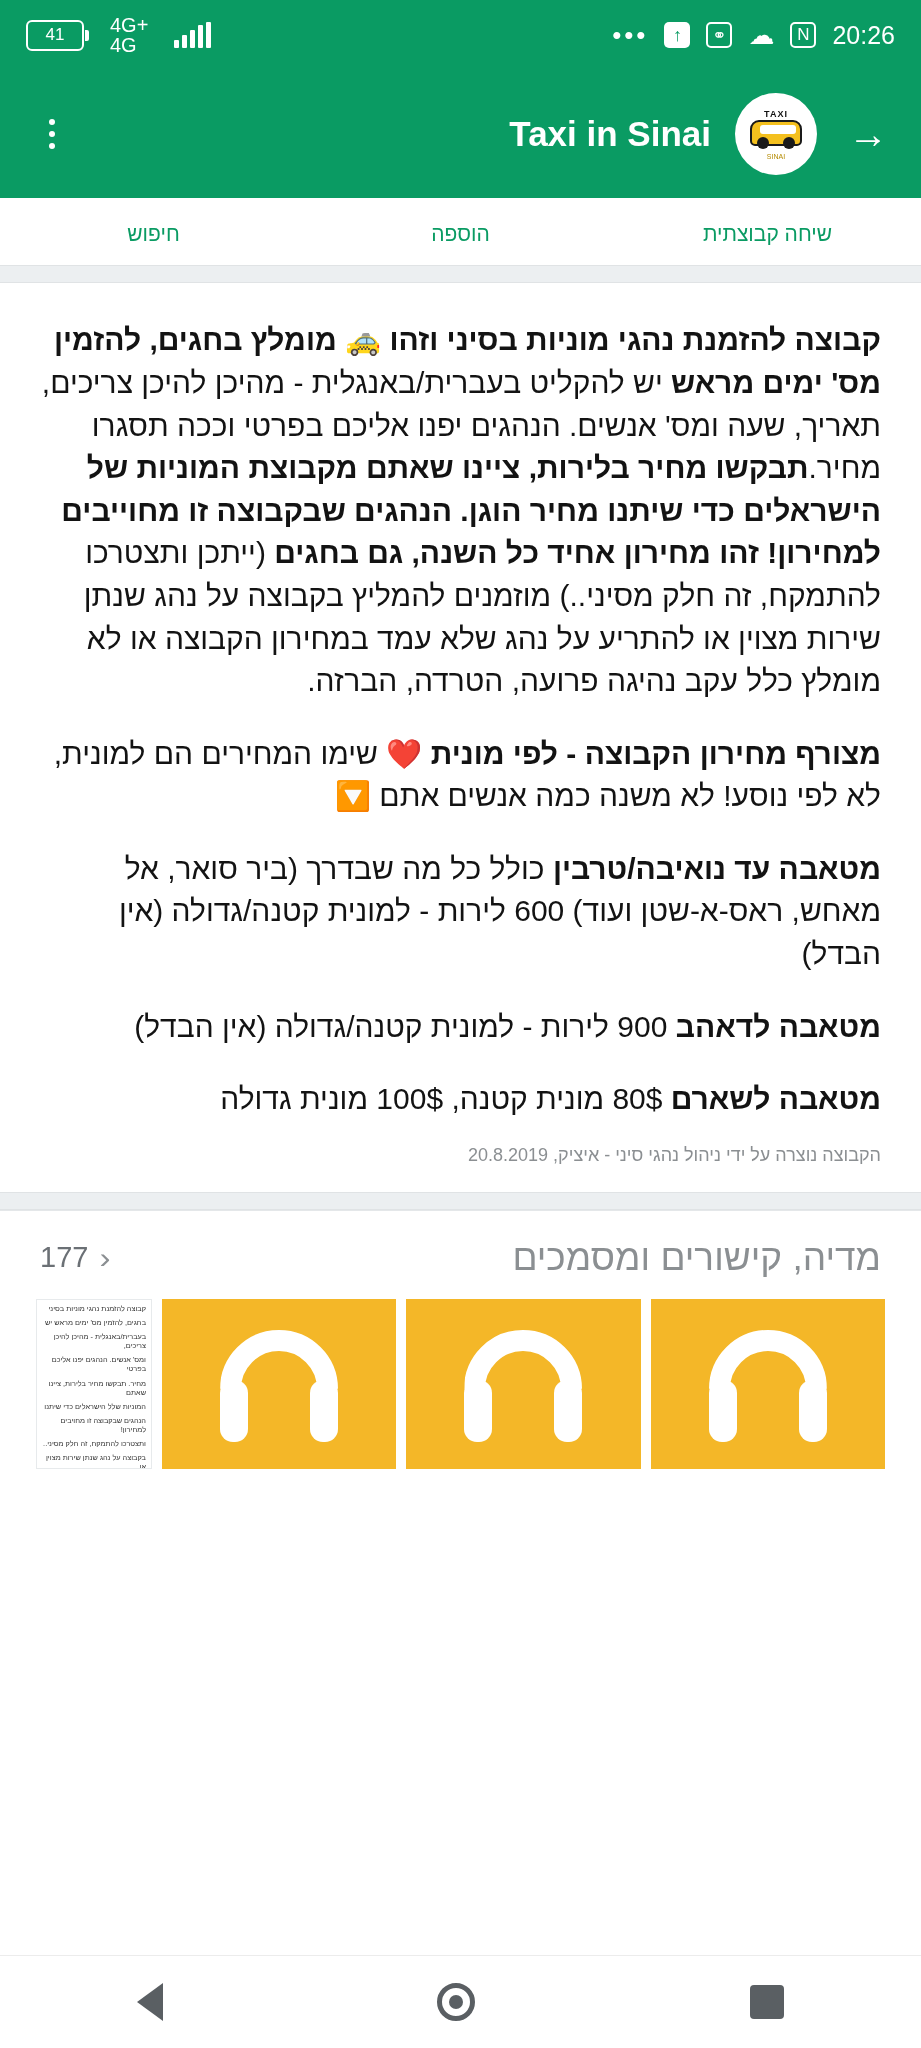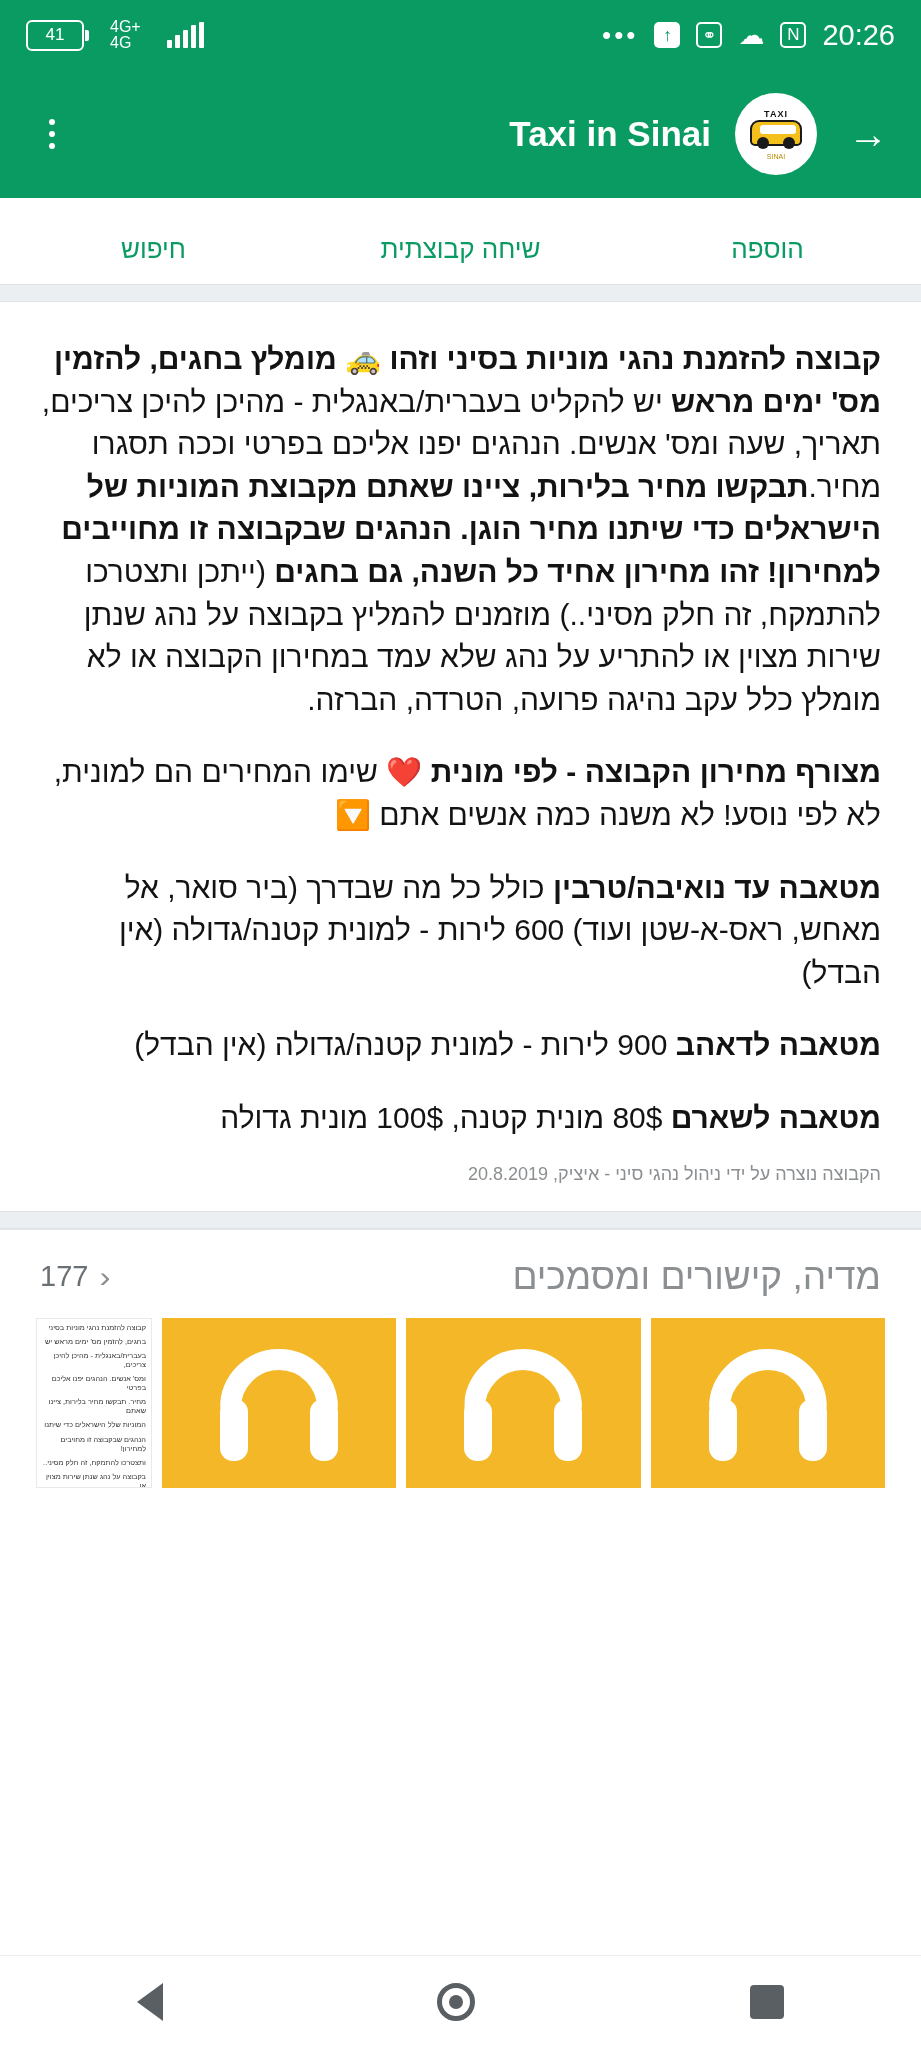--- a/index.html
+++ b/index.html
@@ -48,21 +48,21 @@
     content: "";
     position: absolute;
     right: -7px;
     top: 8px;
     width: 4px;
     height: 11px;
     background: #ffffff;
     border-radius: 0 2px 2px 0;
   }
   .net-label {
-    font-size: 16px;
+    font-size: 20px;
     line-height: 1.0;
     text-align: left;
   }
   .net-label div { display: block; }
   .bars {
     display: flex;
     align-items: flex-end;
     gap: 3px;
     height: 26px;
   }
@@ -104,21 +104,21 @@
     height: 26px;
     background: #ffffff;
     color: #0a9b63;
     border-radius: 5px;
     display: flex;
     align-items: center;
     justify-content: center;
     font-size: 18px;
     font-weight: bold;
   }
-  .clock { font-size: 29px; }
+  .clock { font-size: 25px; }
 
   
   .appbar {
     height: 128px;
     background: #0a9b63;
     display: flex;
     align-items: center;
     padding: 0 26px;
     box-sizing: border-box;
     color: #ffffff;
@@ -226,25 +226,24 @@
     justify-content: center;
     align-items: flex-start;
     padding: 22px 0 16px 0;
     gap: 0;
     border-bottom: 1px solid #ffffff;
   }
   .tab {
     flex: 1;
     text-align: center;
     color: #0a9b63;
-    font-size: 26px;
+    font-size: 21px;
     line-height: 1.35;
     padding: 0 8px;
     box-sizing: border-box;
-    margin-top: 12px;
   }
   .divider-strip {
     height: 16px;
     background: #eceff1;
     border-top: 1px solid #e0e3e5;
     border-bottom: 1px solid #e0e3e5;
   }
 
   
   .desc {
@@ -444,22 +443,22 @@
         <span class="taxi-wheel r"></span>
       </div>
       <div class="taxi-bottom">SINAI</div>
     </div>
   </div>
   <div class="arrow-right">→</div>
 </div>
 
 <div class="tabs">
   <div class="tab">חיפוש</div>
+  <div class="tab">הוספה</div>
   <div class="tab">שיחה קבוצתית</div>
-  <div class="tab">הוספה</div>
 </div>
 <div class="divider-strip"></div>
 
 <div class="desc">
   <p><b>קבוצה להזמנת נהגי מוניות בסיני וזהו </b><span class="emoji">🚕</span><b> מומלץ בחגים, להזמין מס' ימים מראש</b><span> יש להקליט בעברית/באנגלית - מהיכן להיכן צריכים, תאריך, שעה ומס' אנשים. הנהגים יפנו אליכם בפרטי וככה תסגרו מחיר.</span><b>תבקשו מחיר בלירות, ציינו שאתם מקבוצת המוניות של הישראלים כדי שיתנו מחיר הוגן. הנהגים שבקבוצה זו מחוייבים למחירון! זהו מחירון אחיד כל השנה, גם בחגים</b><span> (ייתכן ותצטרכו להתמקח, זה חלק מסיני..) מוזמנים להמליץ בקבוצה על נהג שנתן שירות מצוין או להתריע על נהג שלא עמד במחירון הקבוצה או לא מומלץ כלל עקב נהיגה פרועה, הטרדה, הברזה.</span></p>
 
   <p><b>מצורף מחירון הקבוצה - לפי מונית </b><span class="emoji">❤️</span><span> שימו</span><span> המחירים הם למונית, לא לפי נוסע! לא משנה כמה אנשים אתם </span><span class="emoji">🔽</span></p>
 
   <p><b>מטאבה עד נואיבה/טרבין</b><span> כולל כל מה שבדרך (ביר סואר, אל מאחש, ראס-א-שטן ועוד) 600 לירות - למונית קטנה/גדולה (אין הבדל)</span></p>
   <p><b>מטאבה לדאהב</b><span> 900 לירות - למונית קטנה/גדולה (אין הבדל)</span></p>

